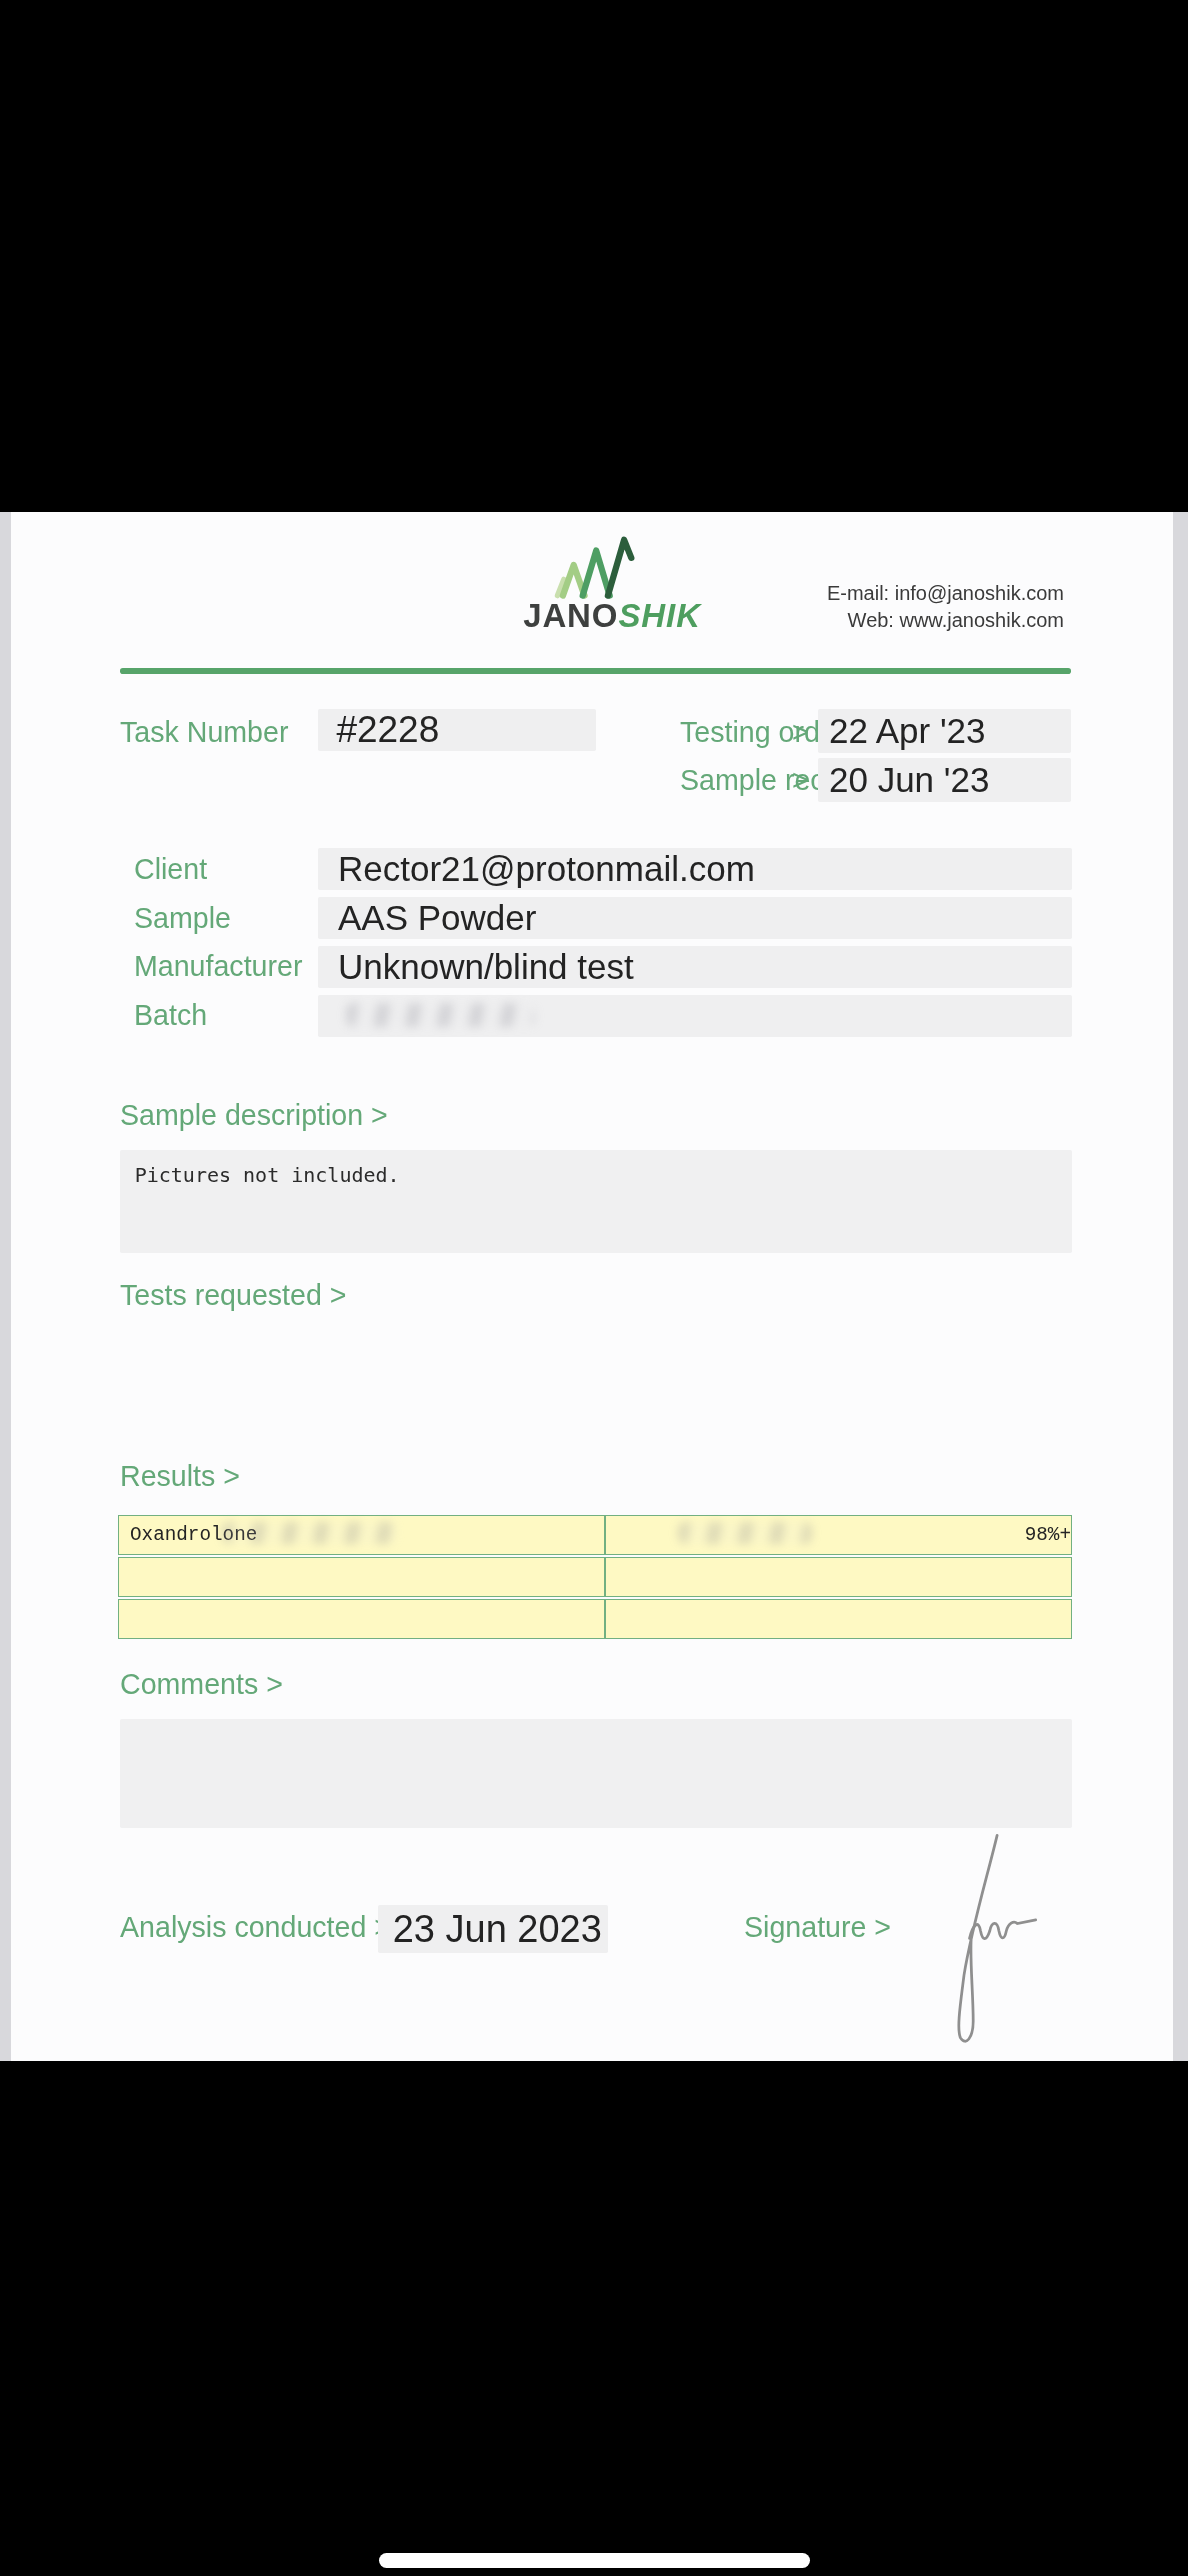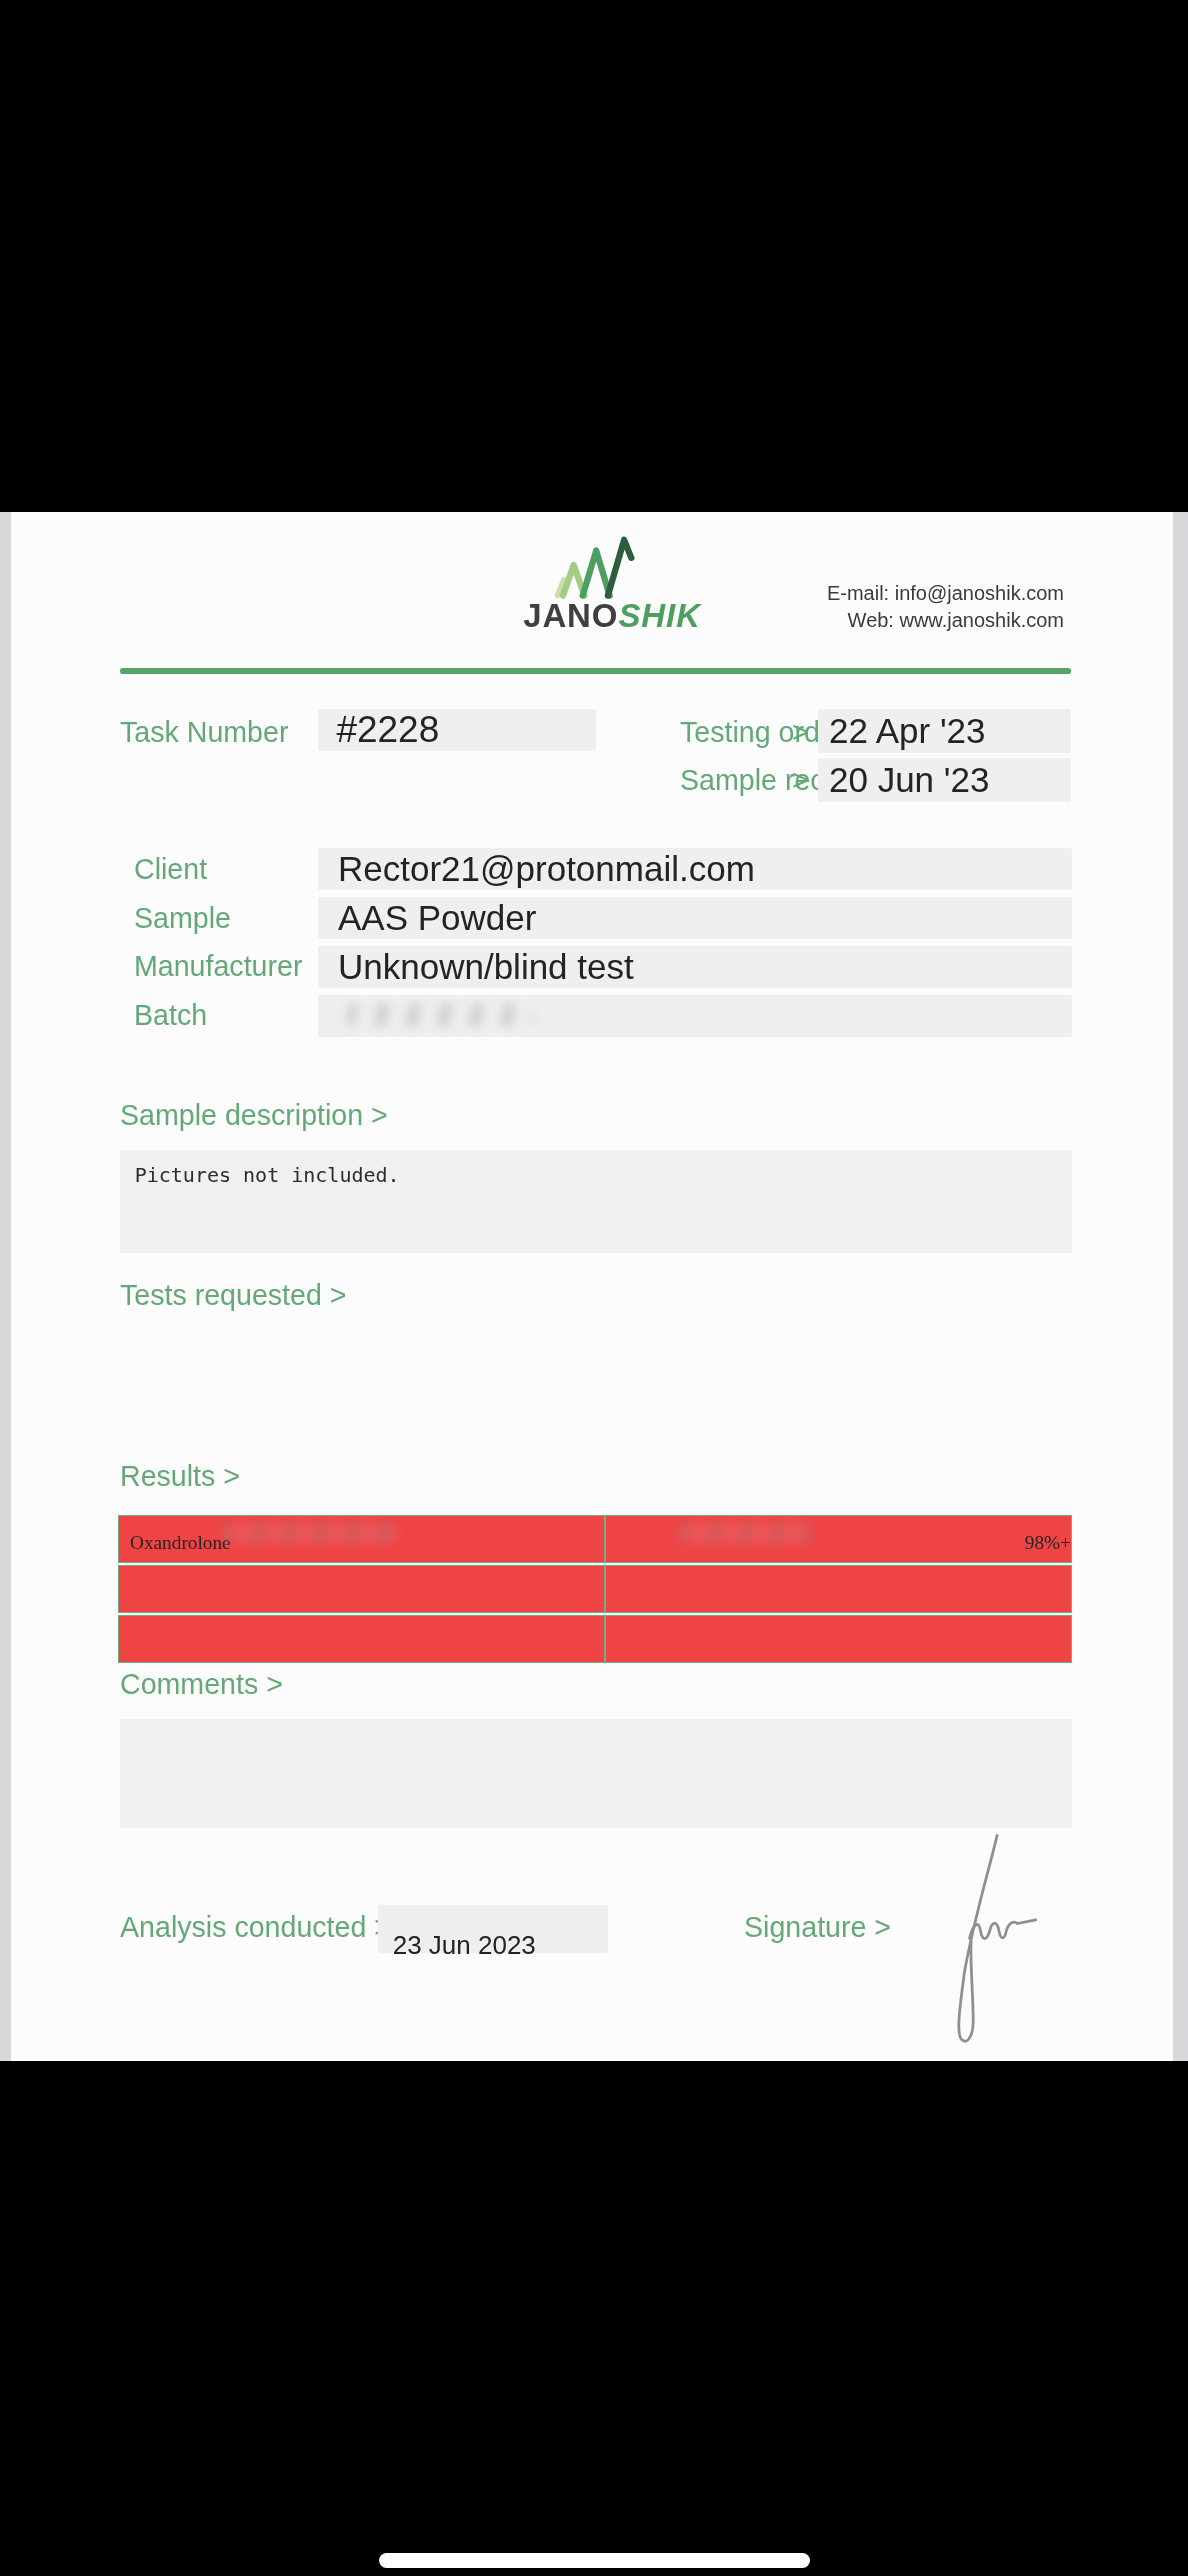--- a/index.html
+++ b/index.html
@@ -69,32 +69,32 @@
     padding:13px 14.7px;box-sizing:border-box;
   }
   
   .results-table{
     left:107px;top:1001px;width:954px;
     border-collapse:separate;border-spacing:0 2.8px;
   }
   .results-table td{
     border:1.8px solid #72b081;
     height:38px;
-    font-family:Liberation Serif, serif;
+    font-family:Liberation Mono, monospace;
     font-size:19.3px;color:#242424;
-    padding:8px 0 0 11px;
+    padding:0 0 0 11px;
     position:relative;
-    background:#ef4444;
+    background:#fef9c3;
   }
   .results-table td.c1{width:474px;border-right-width:0.9px;}
   .results-table td.c2{border-left-width:0.9px;text-align:right;}
   
   .analysis-label{left:109px;top:1400px;}
   .analysis-box{left:367px;top:1393px;width:230px;height:48px;}
-  .analysis-box .vtext{font-size:26px;line-height:48px;padding-left:14.7px;margin-top:16px;}
+  .analysis-box .vtext{font-size:38px;line-height:48px;padding-left:14.7px;}
   .signature-label{left:733px;top:1400px;}
   .signature-svg{left:907px;top:1316px;width:138px;height:228px;}
   
   .smudge{
     position:absolute;filter:blur(4.6px);opacity:.55;border-radius:7.4px;
     background:repeating-linear-gradient(100deg,
       rgba(140,140,150,.5) 0 13px, rgba(225,225,228,.2) 13px 31px);
   }
   .smudge-batch{left:28px;top:8.3px;width:189px;height:24px;}
   .smudge-ox{left:103px;top:6.4px;width:175px;height:22px;}

